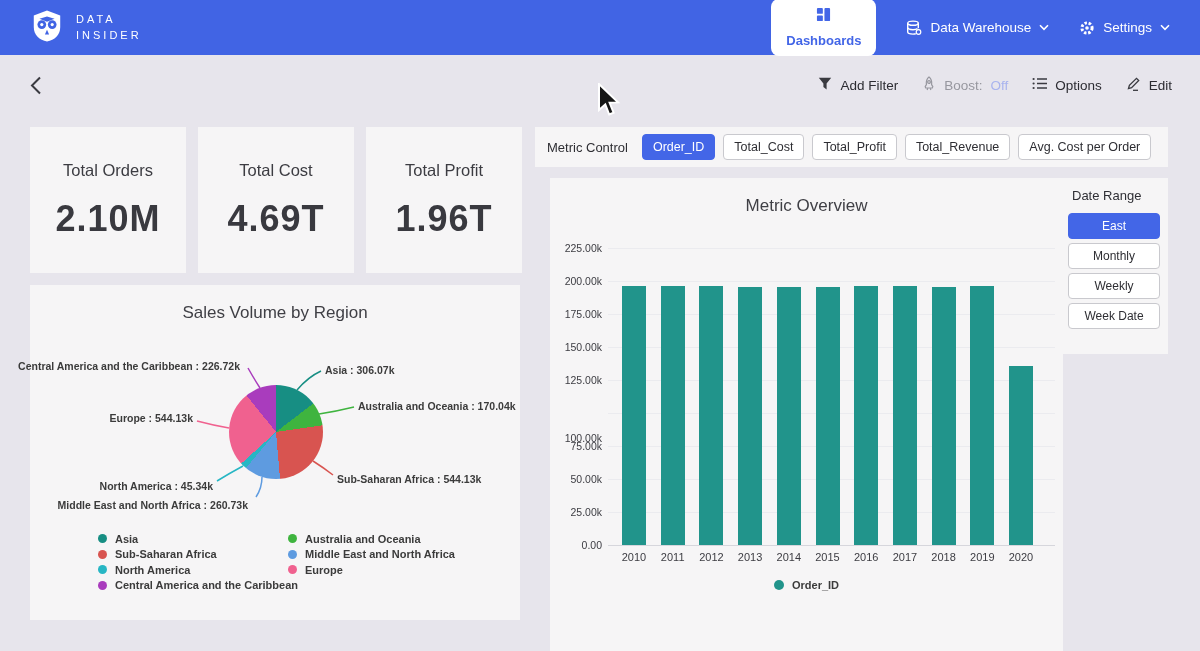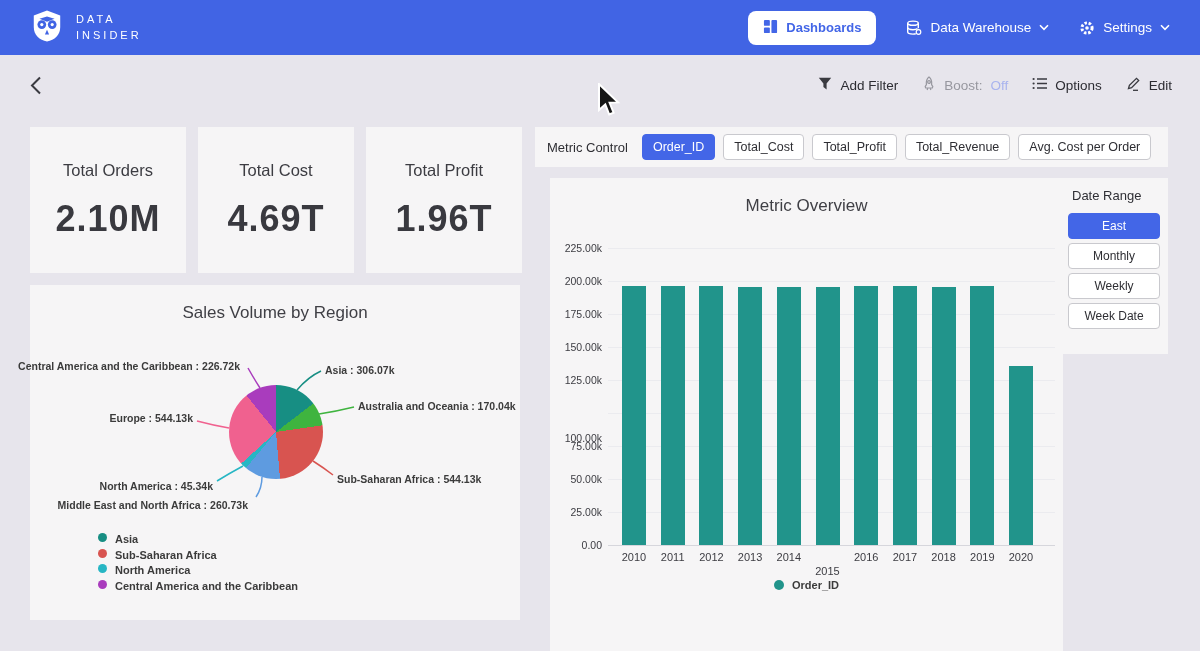--- a/index.html
+++ b/index.html
@@ -8,21 +8,21 @@
   .stage { position:absolute; inset:0; width:1200px; height:651px; }
 
   
   .topnav { position:absolute; top:0; left:0; width:1200px; height:55px; background:#4164e4;
             display:flex; align-items:center; justify-content:space-between; padding:0 30px; }
   .brand { display:flex; align-items:center; gap:12px; }
   .brand-text { color:#fff; font-size:11px; font-weight:normal; letter-spacing:3px; line-height:1.45; }
   .nav-right { display:flex; align-items:center; gap:30px; }
   .nav-pill { display:flex; align-items:center; gap:8px; background:#fff; color:#4366e7;
               border:none; border-radius:8px; padding:8px 15px; font-size:13px; font-weight:bold;
-              font-family:inherit; cursor:pointer; }
+              font-family:inherit; cursor:pointer;flex-direction:column; }
   .nav-item { display:flex; align-items:center; gap:8px; color:#fff; font-size:13.5px; cursor:pointer; }
   .nav-item svg { display:block; }
 
   
   .subheader { position:absolute; top:55px; left:0; width:1200px; height:60px;
                display:flex; align-items:center; padding:0 28px; }
   .back-btn { background:none; border:none; cursor:pointer; padding:2px; display:flex; }
   .page-title { font-size:20px; font-weight:500; color:#3a3a40; margin-left:22px; }
   .sub-actions { margin-left:auto; display:flex; align-items:center; gap:24px; }
   .sub-action { display:flex; align-items:center; gap:8px; font-size:13.5px; font-weight:500;
@@ -56,21 +56,21 @@
   .pcall { position:absolute; font-size:10.5px; font-weight:bold; color:#3b3b3b; white-space:nowrap; }
   .pc0 { left:295px; top:79px; }
   .pc1 { left:328px; top:115px; }
   .pc2 { left:307px; top:188px; }
   .pc3 { right:272px; top:214px; text-align:right; }
   .pc4 { right:307px; top:195px; text-align:right; }
   .pc5 { right:327px; top:127px; text-align:right; }
   .pc6 { right:280px; top:75px; text-align:right; }
   .plegend-col { position:absolute; top:248px; display:flex; flex-direction:column; gap:4px; }
   .plegend-col.c1 { left:68px; } .plegend-col.c2 { left:258px; }
-  .plegend-item { display:flex; gap:8px; font-size:11px; font-weight:bold;
+  .plegend-item { display:flex; align-items:center; gap:8px; font-size:11px; font-weight:bold;
                   color:#3b3b3b; height:11.5px; }
   .dot { width:9px; height:9px; border-radius:50%; flex:0 0 auto; }
 
   
   .bar-card { left:550px; top:178px; width:513px; height:492px; }
   .bar-plot { position:absolute; inset:0; }
   .gridline { position:absolute; left:58px; width:447px; height:1px; background:#ebebef; }
   .gridline.baseline { background:#d6d6dc; }
   .ytick { position:absolute; left:0; width:52px; text-align:right; font-size:10.5px; color:#3c3c42; }
   .bar { position:absolute; width:24px; background:#21948b; cursor:pointer; }
@@ -258,20 +258,34 @@
           <span class="dot" style="background: rgb(216, 84, 80);"></span>
           <span class="plegend-label">Sub-Saharan Africa</span>
         </div>
       <div class="plegend-item">
           <span class="dot" style="background: rgb(39, 182, 196);"></span>
           <span class="plegend-label">North America</span>
         </div>
       <div class="plegend-item">
           <span class="dot" style="background: rgb(169, 60, 189);"></span>
           <span class="plegend-label">Central America and the Caribbean</span>
+        </div>
+    </div>
+    <div class="plegend-col c2">
+      <div class="plegend-item">
+          <span class="dot" style="background: rgb(63, 180, 63);"></span>
+          <span class="plegend-label">Australia and Oceania</span>
+        </div>
+      <div class="plegend-item">
+          <span class="dot" style="background: rgb(94, 155, 224);"></span>
+          <span class="plegend-label">Middle East and North Africa</span>
+        </div>
+      <div class="plegend-item">
+          <span class="dot" style="background: rgb(240, 97, 143);"></span>
+          <span class="plegend-label">Europe</span>
         </div>
     </div>
   </div>
 
   <div class="card bar-card">
     <div class="chart-title">Metric Overview</div>
     <div class="bar-plot">
         <div class="gridline" style="top: 70px;"></div>
         <div class="ytick" style="top: 64px;">225.00k</div>
         <div class="gridline" style="top: 103px;"></div>
@@ -296,21 +310,21 @@
         <div class="xtick" style="left: 62px;">2010</div>
         <div class="bar" style="left: 110.7px; top: 108.412px; height: 258.588px; background: rgb(33, 148, 139);"></div>
         <div class="xtick" style="left: 100.7px;">2011</div>
         <div class="bar" style="left: 149.4px; top: 107.62px; height: 259.38px; background: rgb(33, 148, 139);"></div>
         <div class="xtick" style="left: 139.4px;">2012</div>
         <div class="bar" style="left: 188.1px; top: 108.544px; height: 258.456px; background: rgb(33, 148, 139);"></div>
         <div class="xtick" style="left: 178.1px;">2013</div>
         <div class="bar" style="left: 226.8px; top: 108.676px; height: 258.324px; background: rgb(33, 148, 139);"></div>
         <div class="xtick" style="left: 216.8px;">2014</div>
         <div class="bar" style="left: 265.5px; top: 108.544px; height: 258.456px; background: rgb(33, 148, 139);"></div>
-        <div class="xtick" style="left: 255.5px; margin-top: 14px;">2015</div>
+        <div class="xtick" style="left: 255.5px;">2015</div>
         <div class="bar" style="left: 304.2px; top: 107.62px; height: 259.38px; background: rgb(33, 148, 139);"></div>
         <div class="xtick" style="left: 294.2px;">2016</div>
         <div class="bar" style="left: 342.9px; top: 108.412px; height: 258.588px; background: rgb(33, 148, 139);"></div>
         <div class="xtick" style="left: 332.9px;">2017</div>
         <div class="bar" style="left: 381.6px; top: 108.544px; height: 258.456px; background: rgb(33, 148, 139);"></div>
         <div class="xtick" style="left: 371.6px;">2018</div>
         <div class="bar" style="left: 420.3px; top: 108.412px; height: 258.588px; background: rgb(33, 148, 139);"></div>
         <div class="xtick" style="left: 410.3px;">2019</div>
         <div class="bar" style="left: 459px; top: 187.612px; height: 179.388px; background: rgb(33, 148, 139);"></div>
         <div class="xtick" style="left: 449px;">2020</div>

